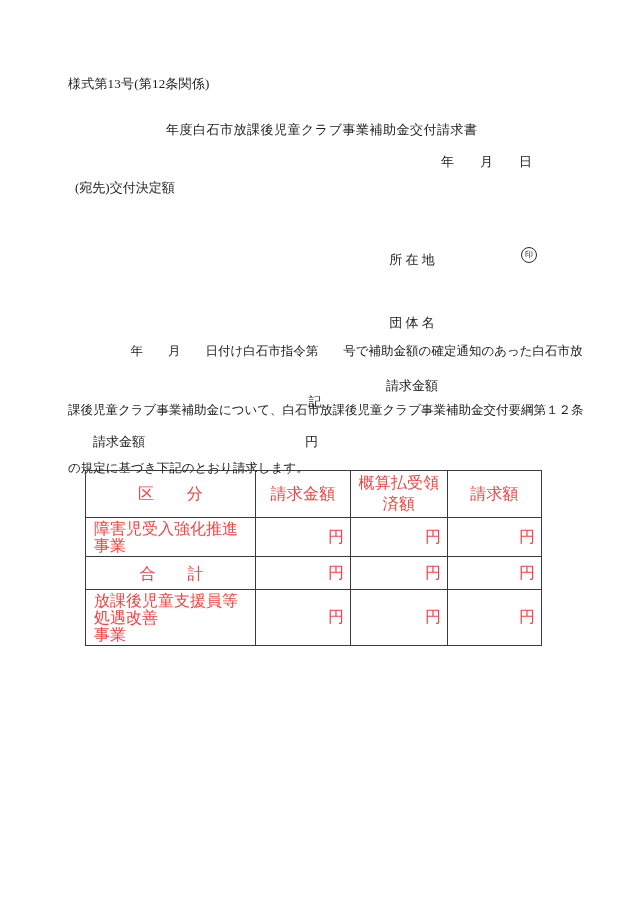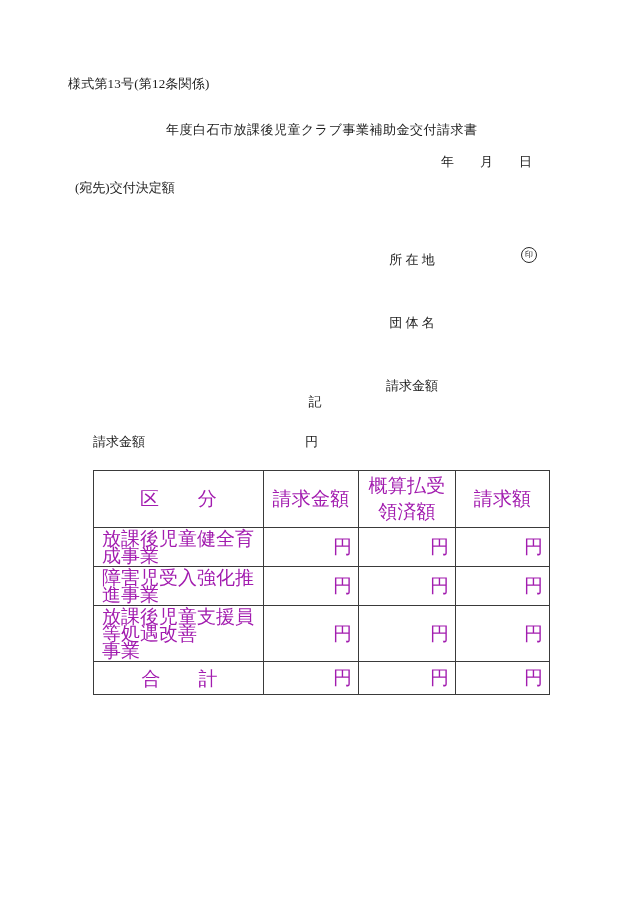--- a/index.html
+++ b/index.html
@@ -88,27 +88,27 @@
   .claim-label {
     position: absolute;
     left: 93px;
   }
   .claim-unit {
     position: absolute;
     left: 305px;
   }
   table.data-table {
     position: absolute;
-    left: 93px;
+    left: 85px;
     top: 470px;
     width: 456px;
     border-collapse: collapse;
     table-layout: fixed;
-    font-size: 19px;
-    color: #a21caf;
+    font-size: 16px;
+    color: #ef4444;
   }
   .data-table th, .data-table td {
     border: 1px solid #3a3a3a;
     font-weight: normal;
     padding: 2px 6px;
     height: 28px;
   }
   .data-table thead th {
     text-align: center;
     height: 26px;
@@ -142,20 +142,25 @@
   <div class="recipient">(宛先)交付決定額</div>
 
   <div class="sig-block">
     <div>所 在 地</div>
     <div>団 体 名</div>
     <div>請求金額</div>
   </div>
 
   <span class="seal">印</span>
 
+  <div class="body-par">
+    <div>　　　　　年　　月　　日付け白石市指令第　　号で補助金額の確定通知のあった白石市放</div>
+    <div>課後児童クラブ事業補助金について、白石市放課後児童クラブ事業補助金交付要綱第１２条</div>
+    <div>の規定に基づき下記のとおり請求します。</div>
+  </div>
 
   <div class="mark-ki">記</div>
 
   <div class="claim-line">
     <span class="claim-label">請求金額</span>
     <span class="claim-unit">円</span>
   </div>
 
   <table class="data-table">
     <colgroup>
@@ -166,46 +171,40 @@
     </colgroup>
     <thead>
       <tr>
         <th>区　　分</th>
         <th>請求金額</th>
         <th>概算払受領済額</th>
         <th>請求額</th>
       </tr>
     </thead>
     <tbody>
-    <tr>
-      <td class="cat">放課後児童健全育成事業</td>
-      <td class="amt">円</td>
-      <td class="amt">円</td>
-      <td class="amt">円</td>
-    </tr>
 
 
 
     <tr>
       <td class="cat">障害児受入強化推進事業</td>
+      <td class="amt">円</td>
+      <td class="amt">円</td>
+      <td class="amt">円</td>
+    </tr>
+
+    <tr>
+      <td class="cat center">合　　計</td>
       <td class="amt">円</td>
       <td class="amt">円</td>
       <td class="amt">円</td>
     </tr>
 
     <tr>
       <td class="cat">放課後児童支援員等処遇改善
 事業</td>
       <td class="amt">円</td>
       <td class="amt">円</td>
       <td class="amt">円</td>
     </tr>
-
-    <tr>
-      <td class="cat center">合　　計</td>
-      <td class="amt">円</td>
-      <td class="amt">円</td>
-      <td class="amt">円</td>
-    </tr>
   </tbody>
   </table>
 
 </div>
 
 </body></html>

